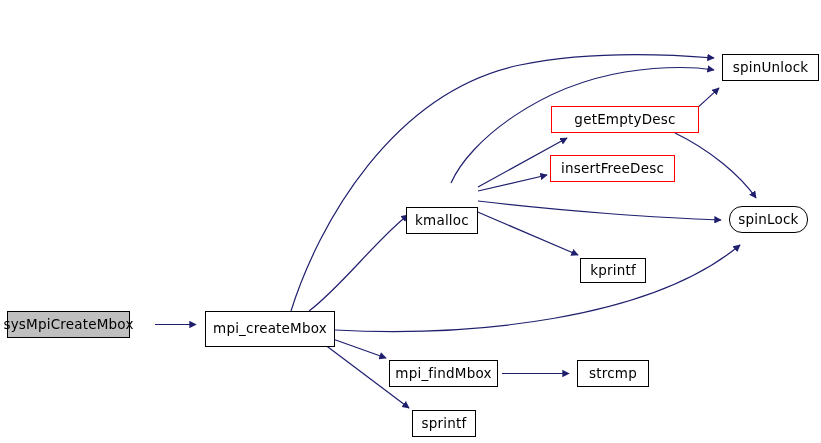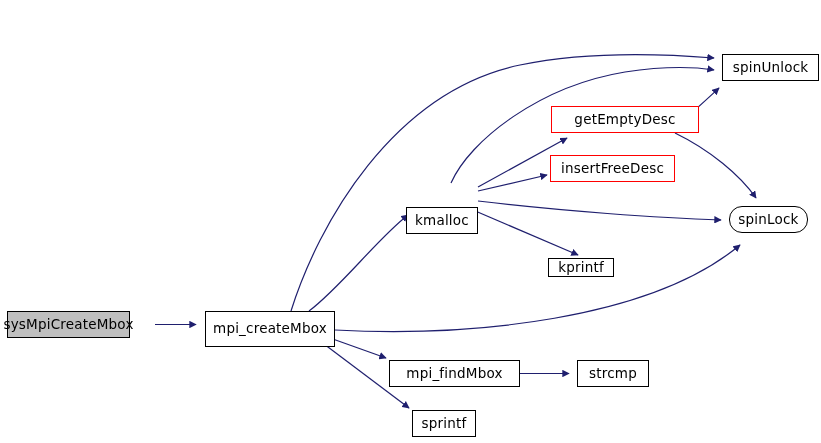--- a/index.html
+++ b/index.html
@@ -102,30 +102,30 @@
       </div>
       <div class="gnode" style="left: 406px; top: 183px; width: 72px; height: 27px; margin-top: 24px;">
         <span class="gnode-label">kmalloc</span>
       </div>
       <div class="gnode highlight" style="left: 551px; top: 106px; width: 148px; height: 27px;">
         <span class="gnode-label">getEmptyDesc</span>
       </div>
       <div class="gnode highlight" style="left: 550px; top: 155px; width: 125px; height: 27px;">
         <span class="gnode-label">insertFreeDesc</span>
       </div>
-      <div class="gnode" style="left: 548px; top: 258px; width: 66px; height: 19px; text-align: center;">
+      <div class="gnode" style="left: 580px; top: 258px; width: 66px; height: 25px; text-align: center;">
         <span class="gnode-label">kprintf</span>
       </div>
       <div class="gnode" style="left: 722px; top: 54px; width: 97px; height: 27px;">
         <span class="gnode-label">spinUnlock</span>
       </div>
       <div class="gnode" style="left: 729px; top: 206px; width: 79px; height: 27px; border-radius: 13px;">
         <span class="gnode-label">spinLock</span>
       </div>
-      <div class="gnode" style="left: 389px; top: 360px; width: 131px; height: 27px;">
+      <div class="gnode" style="left: 389px; top: 360px; width: 109px; height: 27px;">
         <span class="gnode-label">mpi_findMbox</span>
       </div>
       <div class="gnode" style="left: 577px; top: 360px; width: 72px; height: 27px; align-items: center;">
         <span class="gnode-label">strcmp</span>
       </div>
       <div class="gnode" style="left: 412px; top: 410px; width: 64px; height: 27px;">
         <span class="gnode-label">sprintf</span>
       </div>
     </div>
 

